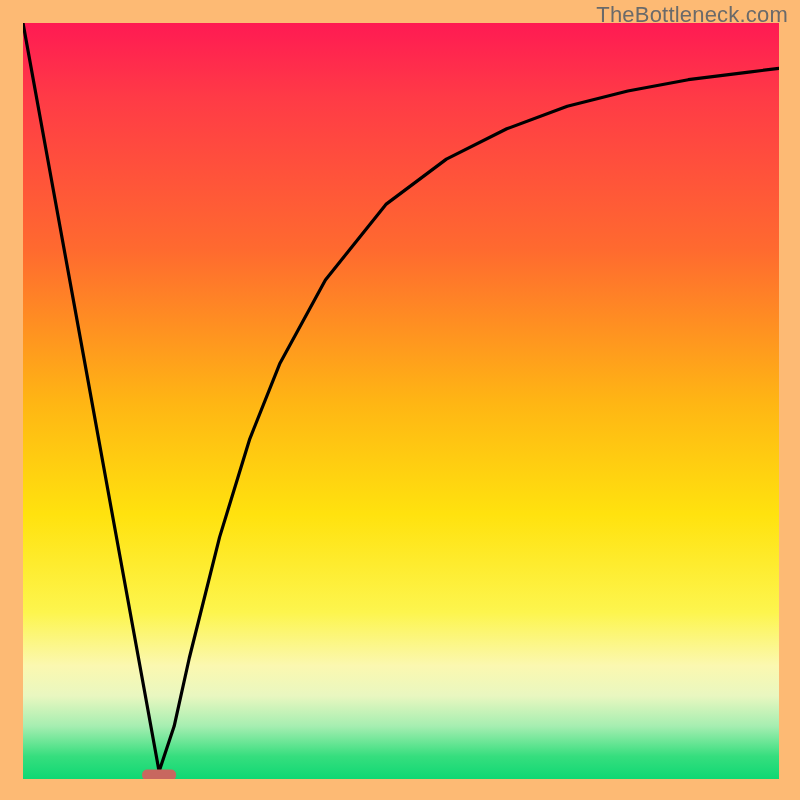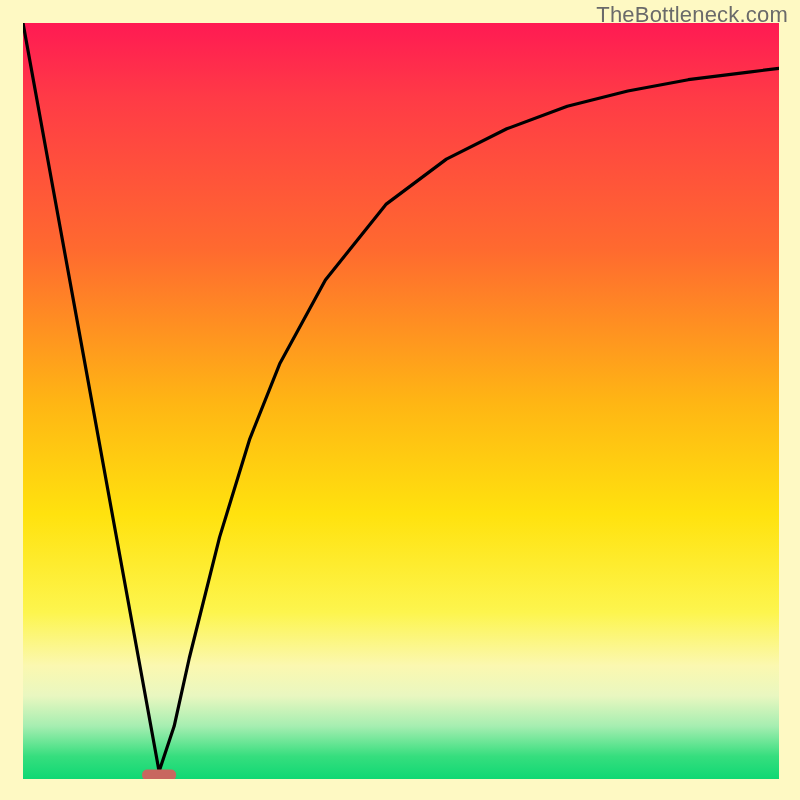--- a/index.html
+++ b/index.html
@@ -8,21 +8,21 @@
     width: 800px;
     height: 800px;
     overflow: hidden;
     background: #000;
     font-family: Arial, Helvetica, sans-serif;
   }
   .frame {
     position: relative;
     width: 800px;
     height: 800px;
-    background: #fef9c3;
+    background: #fdba74;
   }
   .watermark {
     position: absolute;
     top: 2px;
     right: 12px;
     color: #6a6a6a;
     font-size: 22px;
     font-weight: 500;
     letter-spacing: 0.2px;
     z-index: 10;

